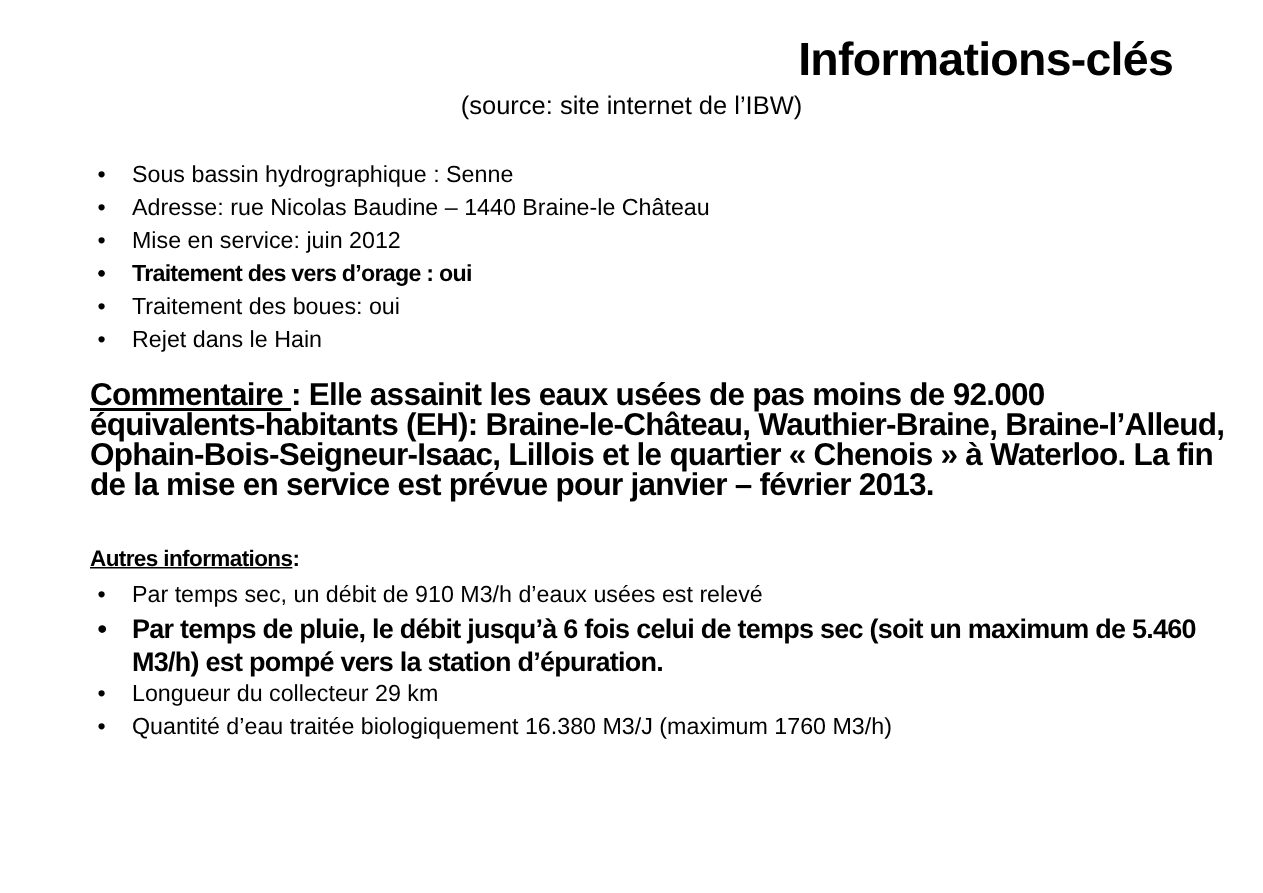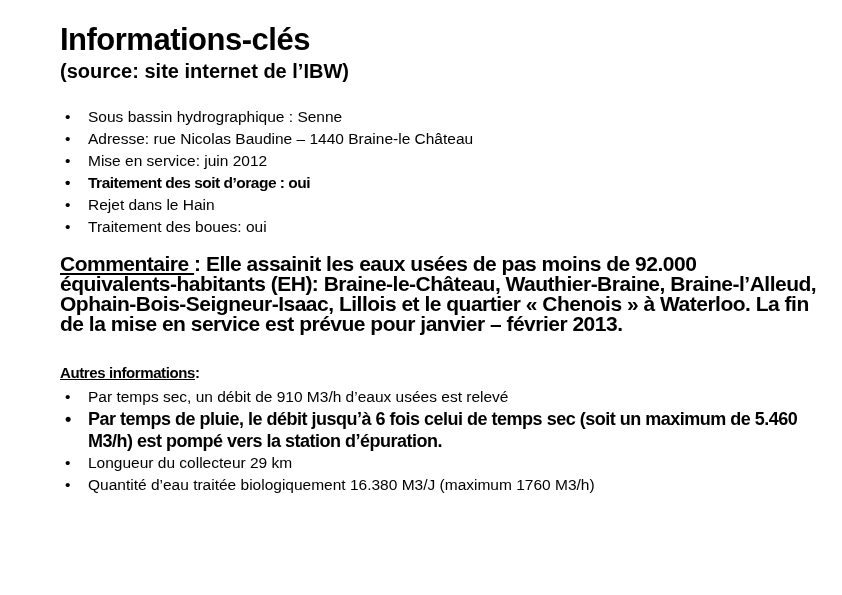--- a/index.html
+++ b/index.html
@@ -16,32 +16,32 @@
   }
   .slide {
     box-sizing: border-box;
     width: 842px;
     height: 595px;
     padding: 14px 24px 0 60px;
     background: #ffffff;
   }
   .title {
     margin: 8px 36px 0 0;
-    text-align: left;
+    text-align: right;
     font-size: 31px;
     line-height: 36px;
     font-weight: bold;
     letter-spacing: -0.5px;
   }
   .subtitle {
     margin: 2px 36px 0 0;
-    text-align: left;
-    font-size: 20px;
+    text-align: center;
+    font-size: 17px;
     line-height: 22px;
-    font-weight: bold;
+    font-weight: normal;
   }
   ul.bullets {
     list-style: none;
     margin: 24px 0 0 0;
     padding: 0;
     font-size: 15.5px;
     line-height: 22px;
   }
   ul.bullets li {
     position: relative;
@@ -88,23 +88,23 @@
 
 <div class="slide">
 
   <h1 class="title">Informations-clés</h1>
   <div class="subtitle">(source: site internet de l’IBW)</div>
 
   <ul class="bullets">
     <li><span>Sous bassin hydrographique : Senne</span></li>
     <li><span>Adresse: rue Nicolas Baudine – 1440 Braine-le Château</span></li>
     <li><span>Mise en service: juin 2012</span></li>
-    <li class="b"><span>Traitement des soit d’orage : oui</span></li>
+    <li class="b"><span>Traitement des vers d’orage : oui</span></li>
+    <li><span>Traitement des boues: oui</span></li>
     <li><span>Rejet dans le Hain</span></li>
-    <li><span>Traitement des boues: oui</span></li>
   </ul>
 
   <p class="commentaire"><span class="u">Commentaire </span><span>: </span><span>Elle assainit les eaux usées de pas moins de 92.000 équivalents-habitants (EH): Braine-le-Château, Wauthier-Braine, Braine-l’Alleud, Ophain-Bois-Seigneur-Isaac, Lillois et le quartier « Chenois » à Waterloo. La fin de la mise en service est prévue pour janvier – février 2013.</span></p>
 
   <p class="autres-heading"><span class="u">Autres informations</span><span>:</span></p>
 
   <ul class="bullets autres">
     <li><span>Par temps sec, un débit de 910 M3/h d’eaux usées est relevé</span></li>
     <li class="cond-item"><span>Par temps de pluie, le débit jusqu’à 6 fois celui de temps sec (soit un maximum de 5.460 M3/h) est pompé vers la station d’épuration.</span></li>
     <li><span>Longueur du collecteur 29 km</span></li>

